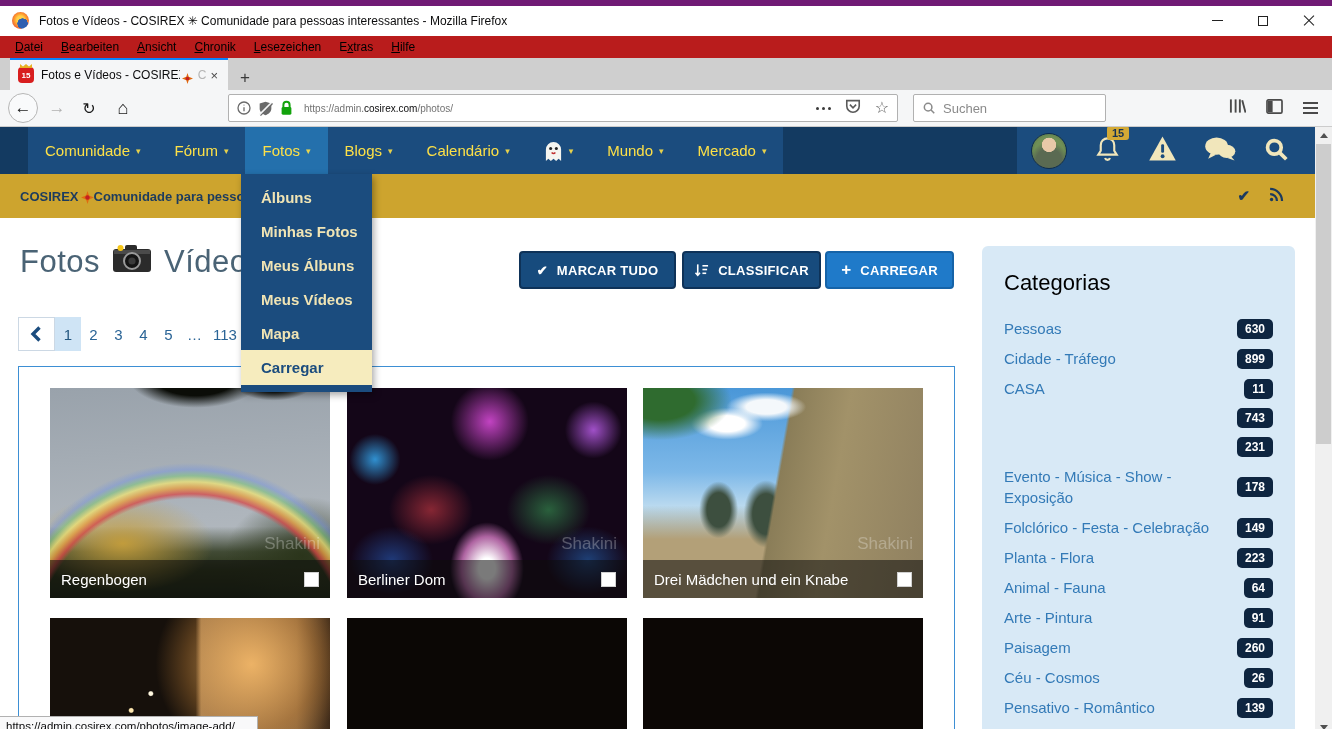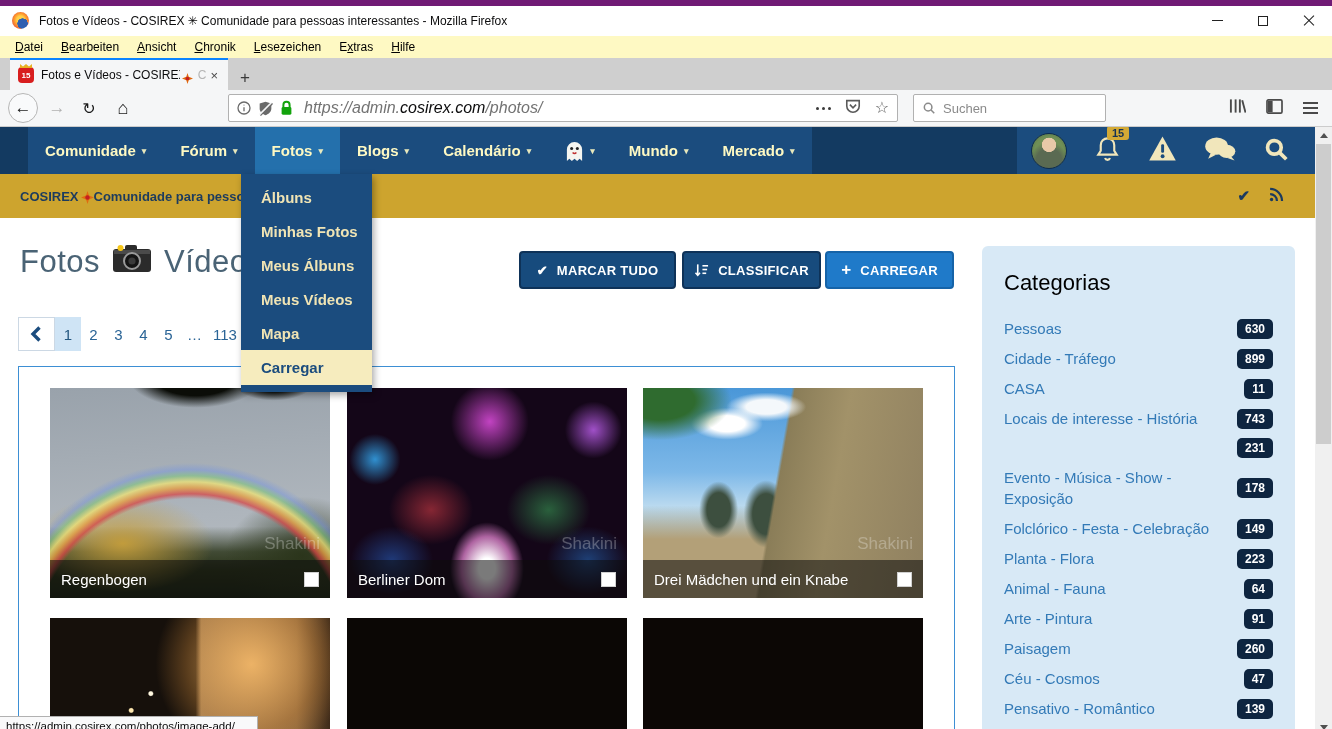--- a/index.html
+++ b/index.html
@@ -14,21 +14,21 @@
   .titlebar-text { font-size:12px; color:#0c0c0d; margin-left:10px; white-space:nowrap; }
   .win-controls { margin-left:auto; display:flex; height:29px; }
   .win-btn { width:46px; height:29px; display:flex; align-items:center; justify-content:center; }
   .icon-min { width:11px; height:1px; background:#222; display:block; }
   .icon-max { width:10px; height:10px; border:1px solid #222; display:block; }
   .icon-close { position:relative; width:12px; height:12px; display:block; }
   .icon-close:before,.icon-close:after { content:""; position:absolute; left:-1px; top:5px; width:14px; height:1px; background:#222; }
   .icon-close:before { transform:rotate(45deg); } .icon-close:after { transform:rotate(-45deg); }
 
   
-  .menubar { position:absolute; left:0; top:30px; width:1332px; height:22px; background:#fef9c3; display:flex; align-items:center; padding-left:6px; }
+  .menubar { position:absolute; left:0; top:30px; width:1332px; height:22px; background:#b91c1c; display:flex; align-items:center; padding-left:6px; }
   .menu-item { font-size:12px; color:#000; padding:2px 9px; cursor:default; }
   .menu-item .k { text-decoration:underline; }
 
   
   .tabbar { position:absolute; left:0; top:52px; width:1332px; height:32px; background:#cfcfcf; display:flex; align-items:flex-end; }
   .tab { position:relative; width:218px; height:32px; margin-left:10px; background:#f5f6f7; border-top:2px solid #0a84ff; display:flex; align-items:center; padding:0 6px 0 8px; }
   .favicon { position:relative; width:16px; height:16px; border-radius:4px; background:#d81e1e; flex:0 0 16px;
     display:flex; align-items:center; justify-content:center; color:#fff; font-size:8px; font-weight:bold; }
   .favicon:before { content:""; position:absolute; top:-3px; left:2px; width:12px; height:4px; background:#e8b021;
     clip-path:polygon(0 100%,0 0,25% 60%,50% 0,75% 60%,100% 0,100% 100%); }
@@ -40,21 +40,21 @@
 
   
   .toolbar { position:absolute; left:0; top:84px; width:1332px; height:37px; background:#f5f6f7; border-bottom:1px solid #cccccc; display:flex; align-items:center; }
   .nav-btn { font-size:15px; color:#1a1a1a; display:flex; align-items:center; justify-content:center; }
   .btn-back { width:30px; height:30px; border:1px solid #b6b6b6; border-radius:50%; margin-left:8px; font-size:17px; background:#f9fafb; }
   .btn-fwd { width:26px; height:26px; margin-left:6px; color:#b1b1b1; font-size:17px; }
   .btn-reload { width:26px; height:26px; margin-left:6px; font-size:16px; }
   .btn-home { width:26px; height:26px; margin-left:8px; font-size:18px; }
   .urlbar { position:relative; width:670px; height:28px; margin-left:92px; background:#fff; border:1px solid #b1b1b1; border-radius:2px; display:flex; align-items:center; padding:0 8px; }
   .url-ico { display:flex; align-items:center; margin-right:7px; }
-  .url-text { font-size:16px; margin-left:4px; white-space:nowrap;font-style:italic; }
+  .url-text { font-size:10px; margin-left:4px; white-space:nowrap; }
   .url-dim { color:#737373; } .url-dom { color:#0c0c0d; }
   .url-right { margin-left:auto; display:flex; align-items:center; gap:14px; }
   .dots3 { display:flex; gap:3px; }
   .dots3 i { width:3px; height:3px; border-radius:50%; background:#3a3a3a; }
   .star-ico { font-size:16px; color:#5a5a5a; line-height:16px; }
   .searchbar { width:193px; height:28px; margin-left:15px; background:#fff; border:1px solid #b1b1b1; border-radius:2px; display:flex; align-items:center; padding:0 8px; }
   .searchbar input { border:none; outline:none; width:140px; font-size:13px; font-family:"Liberation Sans",sans-serif; color:#444; background:transparent; }
   .searchbar input::placeholder { color:#8a8a8a; }
   .tb-right { margin-left:auto; display:flex; align-items:center; gap:20px; margin-right:14px; }
   .hamburger { display:flex; flex-direction:column; gap:3px; }
@@ -66,21 +66,21 @@
   
   .scrollbar { position:absolute; right:0; top:0; width:17px; height:608px; background:#f0f0f0; z-index:60; }
   .sb-arrow { position:absolute; left:0; width:17px; height:16px; display:flex; align-items:center; justify-content:center; }
   .sb-arrow svg { display:block; }
   .sb-up { top:0; } .sb-down { bottom:0; }
   .sb-thumb { position:absolute; left:1px; top:17px; width:15px; height:300px; background:#cdcdcd; }
 
   
   .site-nav { position:absolute; left:0; top:0; width:1315px; height:47px; background:#1b4c7e; display:flex; align-items:stretch; }
   .nav-strip { width:28px; background:#133a61; }
-  .nav-item { display:flex; align-items:center; padding:0 17px; color:#fef9c3; font-size:15px; font-weight:bold; white-space:nowrap; }
+  .nav-item { display:flex; align-items:center; padding:0 17px; color:#fde047; font-size:15px; font-weight:normal; white-space:nowrap; }
   .nav-item .chev { font-size:9px; margin-left:6px; opacity:.9; }
   .nav-item.active { background:#2470ac; }
   .nav-fill { flex:1; background:#133a61; }
   .nav-icons { display:flex; align-items:center; gap:27px; padding:0 26px 0 14px; background:#1b4c7e; }
   .avatar { width:36px; height:36px; border-radius:50%; border:1px solid #0e2c4e;
     background: radial-gradient(circle at 50% 32%, #e8c9a8 0 24%, rgba(232,201,168,0) 26%),
                 radial-gradient(circle at 50% 80%, #5a6a52 0 40%, rgba(90,106,82,0) 60%),
                 radial-gradient(circle at 50% 50%, #6f8f56 0 60%, #48663c 100%); }
   .bell-wrap { position:relative; }
   .badge-15 { position:absolute; top:-9px; left:13px; background:#d3a935; color:#163253; font-size:11px; font-weight:bold; padding:1px 5px; border-radius:3px; }
@@ -471,21 +471,20 @@
         </div>
       <div class="cat-row">
           <span class="cat-link">Cidade - Tráfego</span>
           <span class="cat-badge">899</span>
         </div>
       <div class="cat-row">
           <span class="cat-link">CASA</span>
           <span class="cat-badge">11</span>
         </div>
       <div class="cat-row">
-          <span class="cat-link">Locais de interesse - História</span>
           <span class="cat-badge">743</span>
         </div>
       <div class="cat-row">
           <span class="cat-badge">231</span>
         </div>
       <div class="cat-row">
           <span class="cat-link">Evento - Música - Show - Exposição</span>
           <span class="cat-badge">178</span>
         </div>
       <div class="cat-row">
@@ -503,21 +502,21 @@
       <div class="cat-row">
           <span class="cat-link">Arte - Pintura</span>
           <span class="cat-badge">91</span>
         </div>
       <div class="cat-row">
           <span class="cat-link">Paisagem</span>
           <span class="cat-badge">260</span>
         </div>
       <div class="cat-row">
           <span class="cat-link">Céu - Cosmos</span>
-          <span class="cat-badge">47</span>
+          <span class="cat-badge">26</span>
         </div>
       <div class="cat-row">
           <span class="cat-link">Pensativo - Romântico</span>
           <span class="cat-badge">139</span>
         </div>
     </div>
 
     <div class="scrollbar">
       <span class="sb-arrow sb-up">
           <svg width="8" height="5" viewBox="0 0 8 5">

